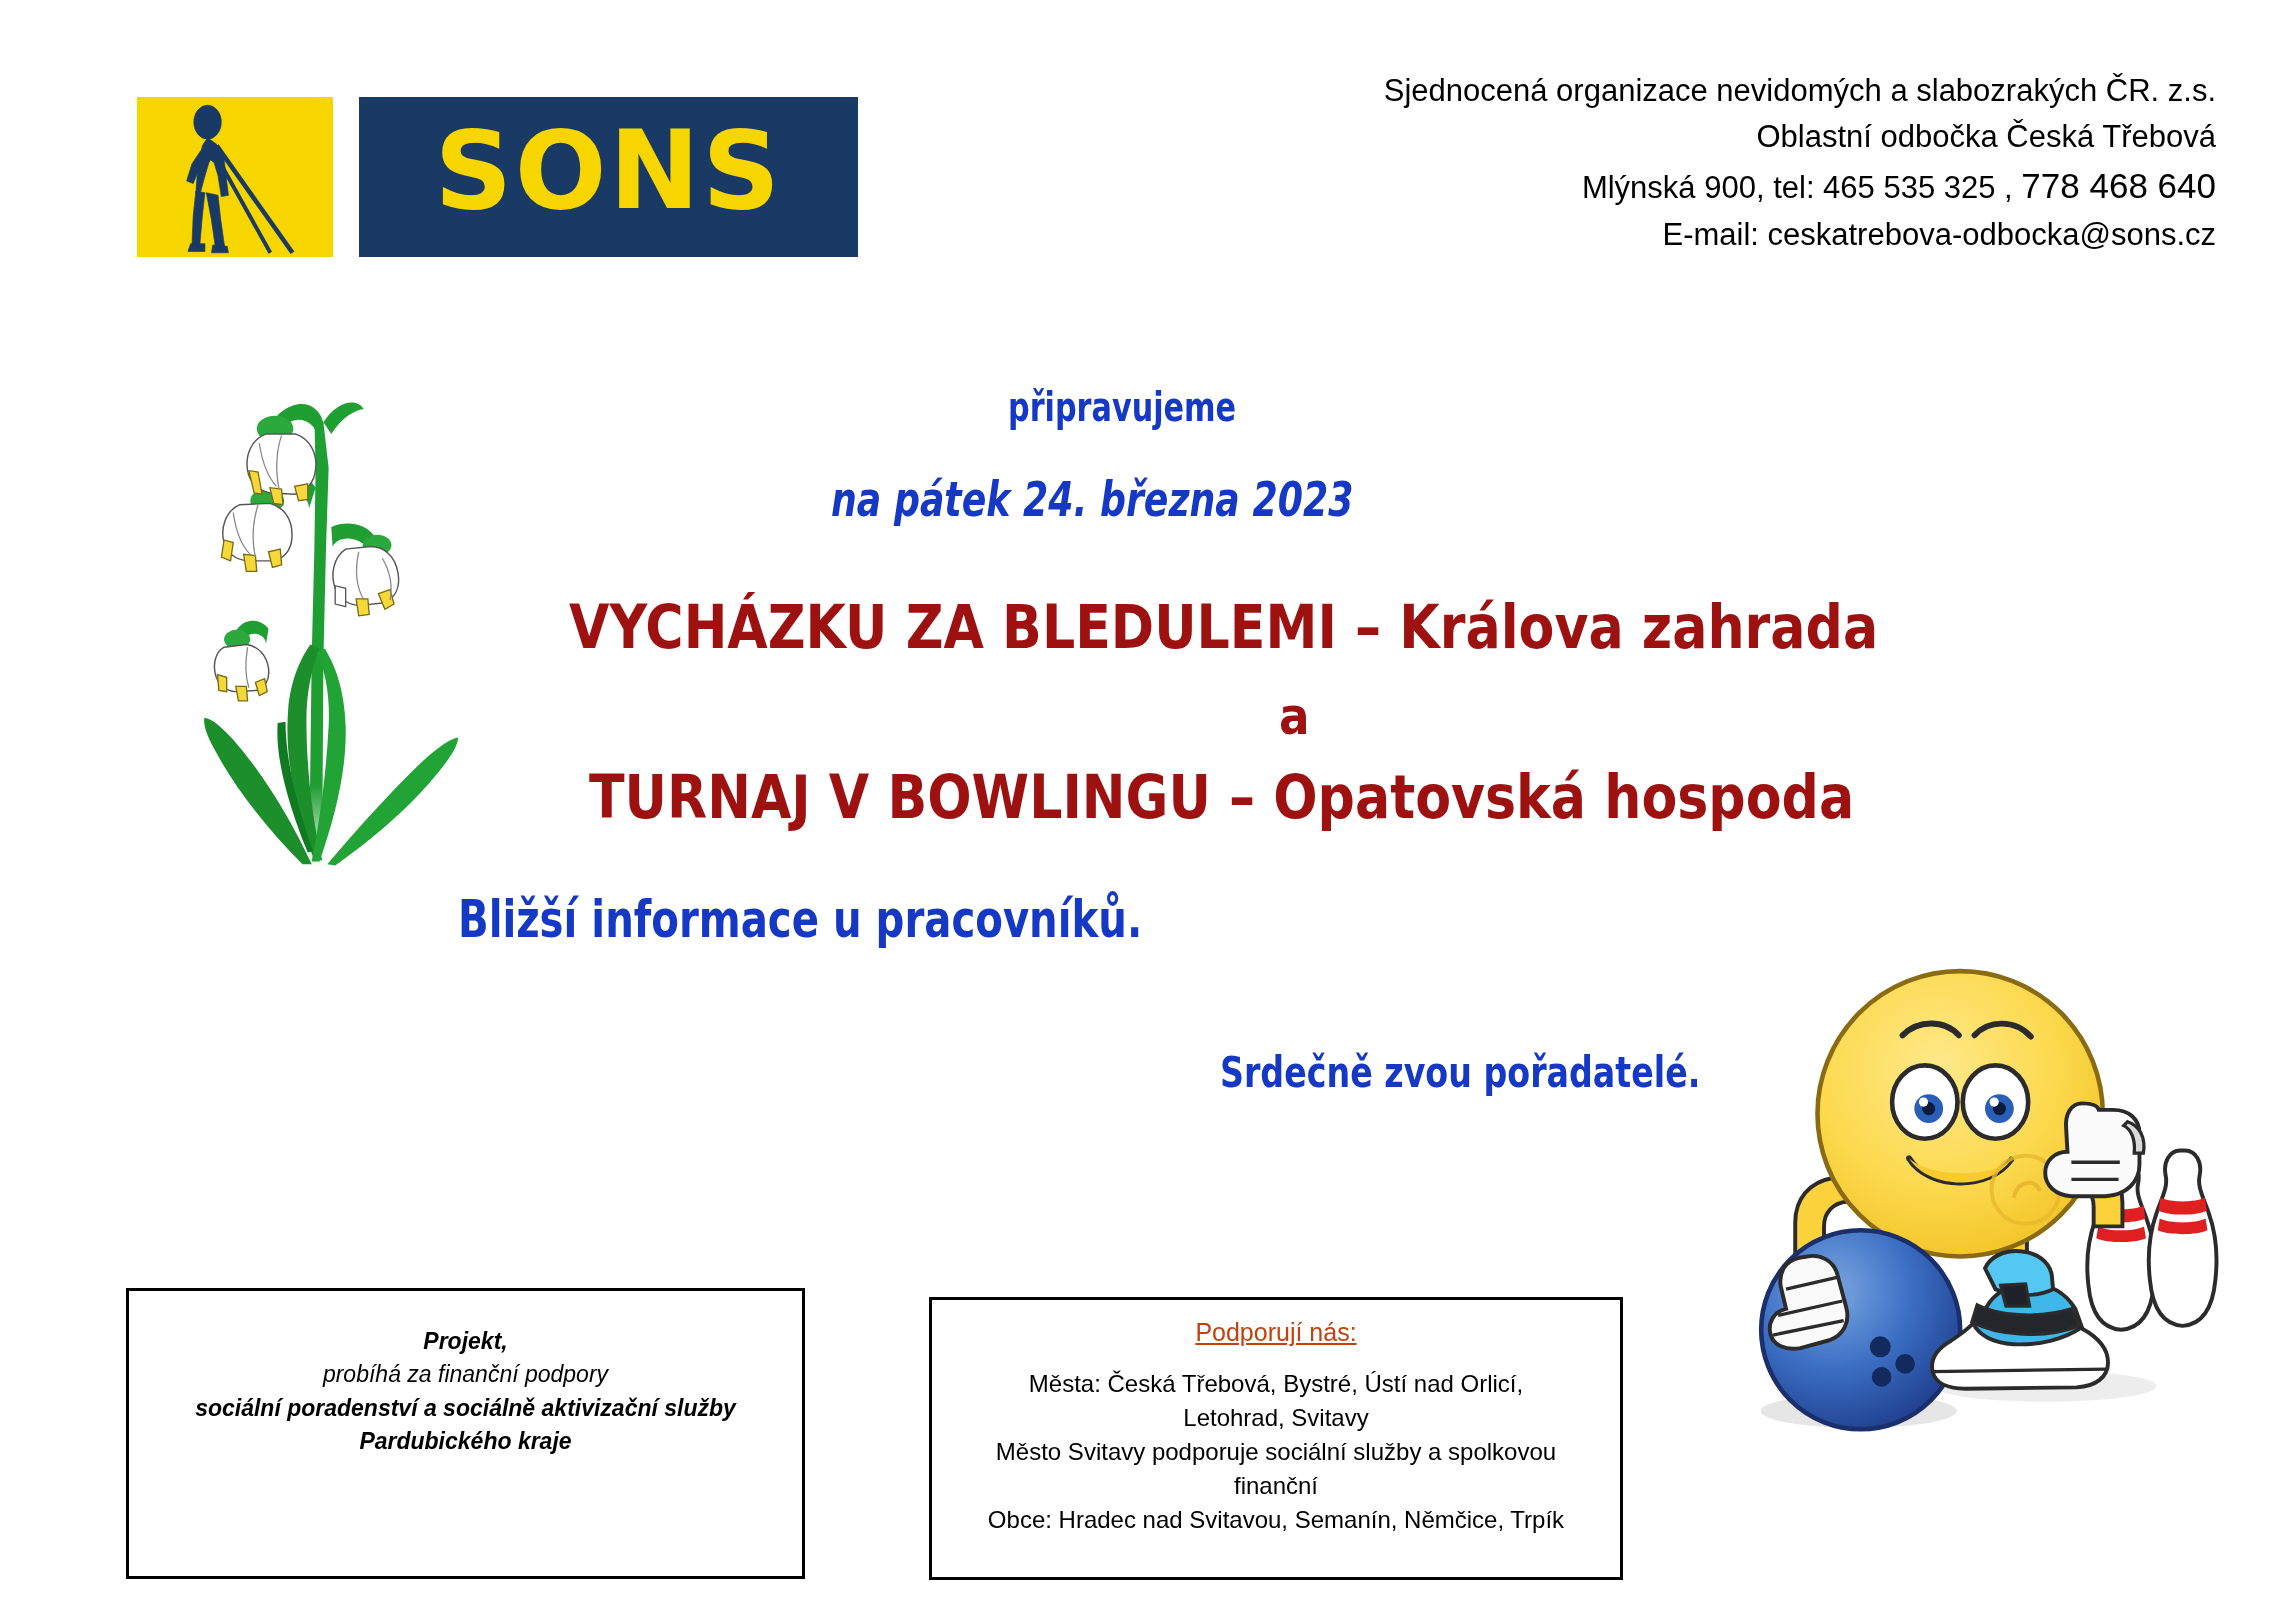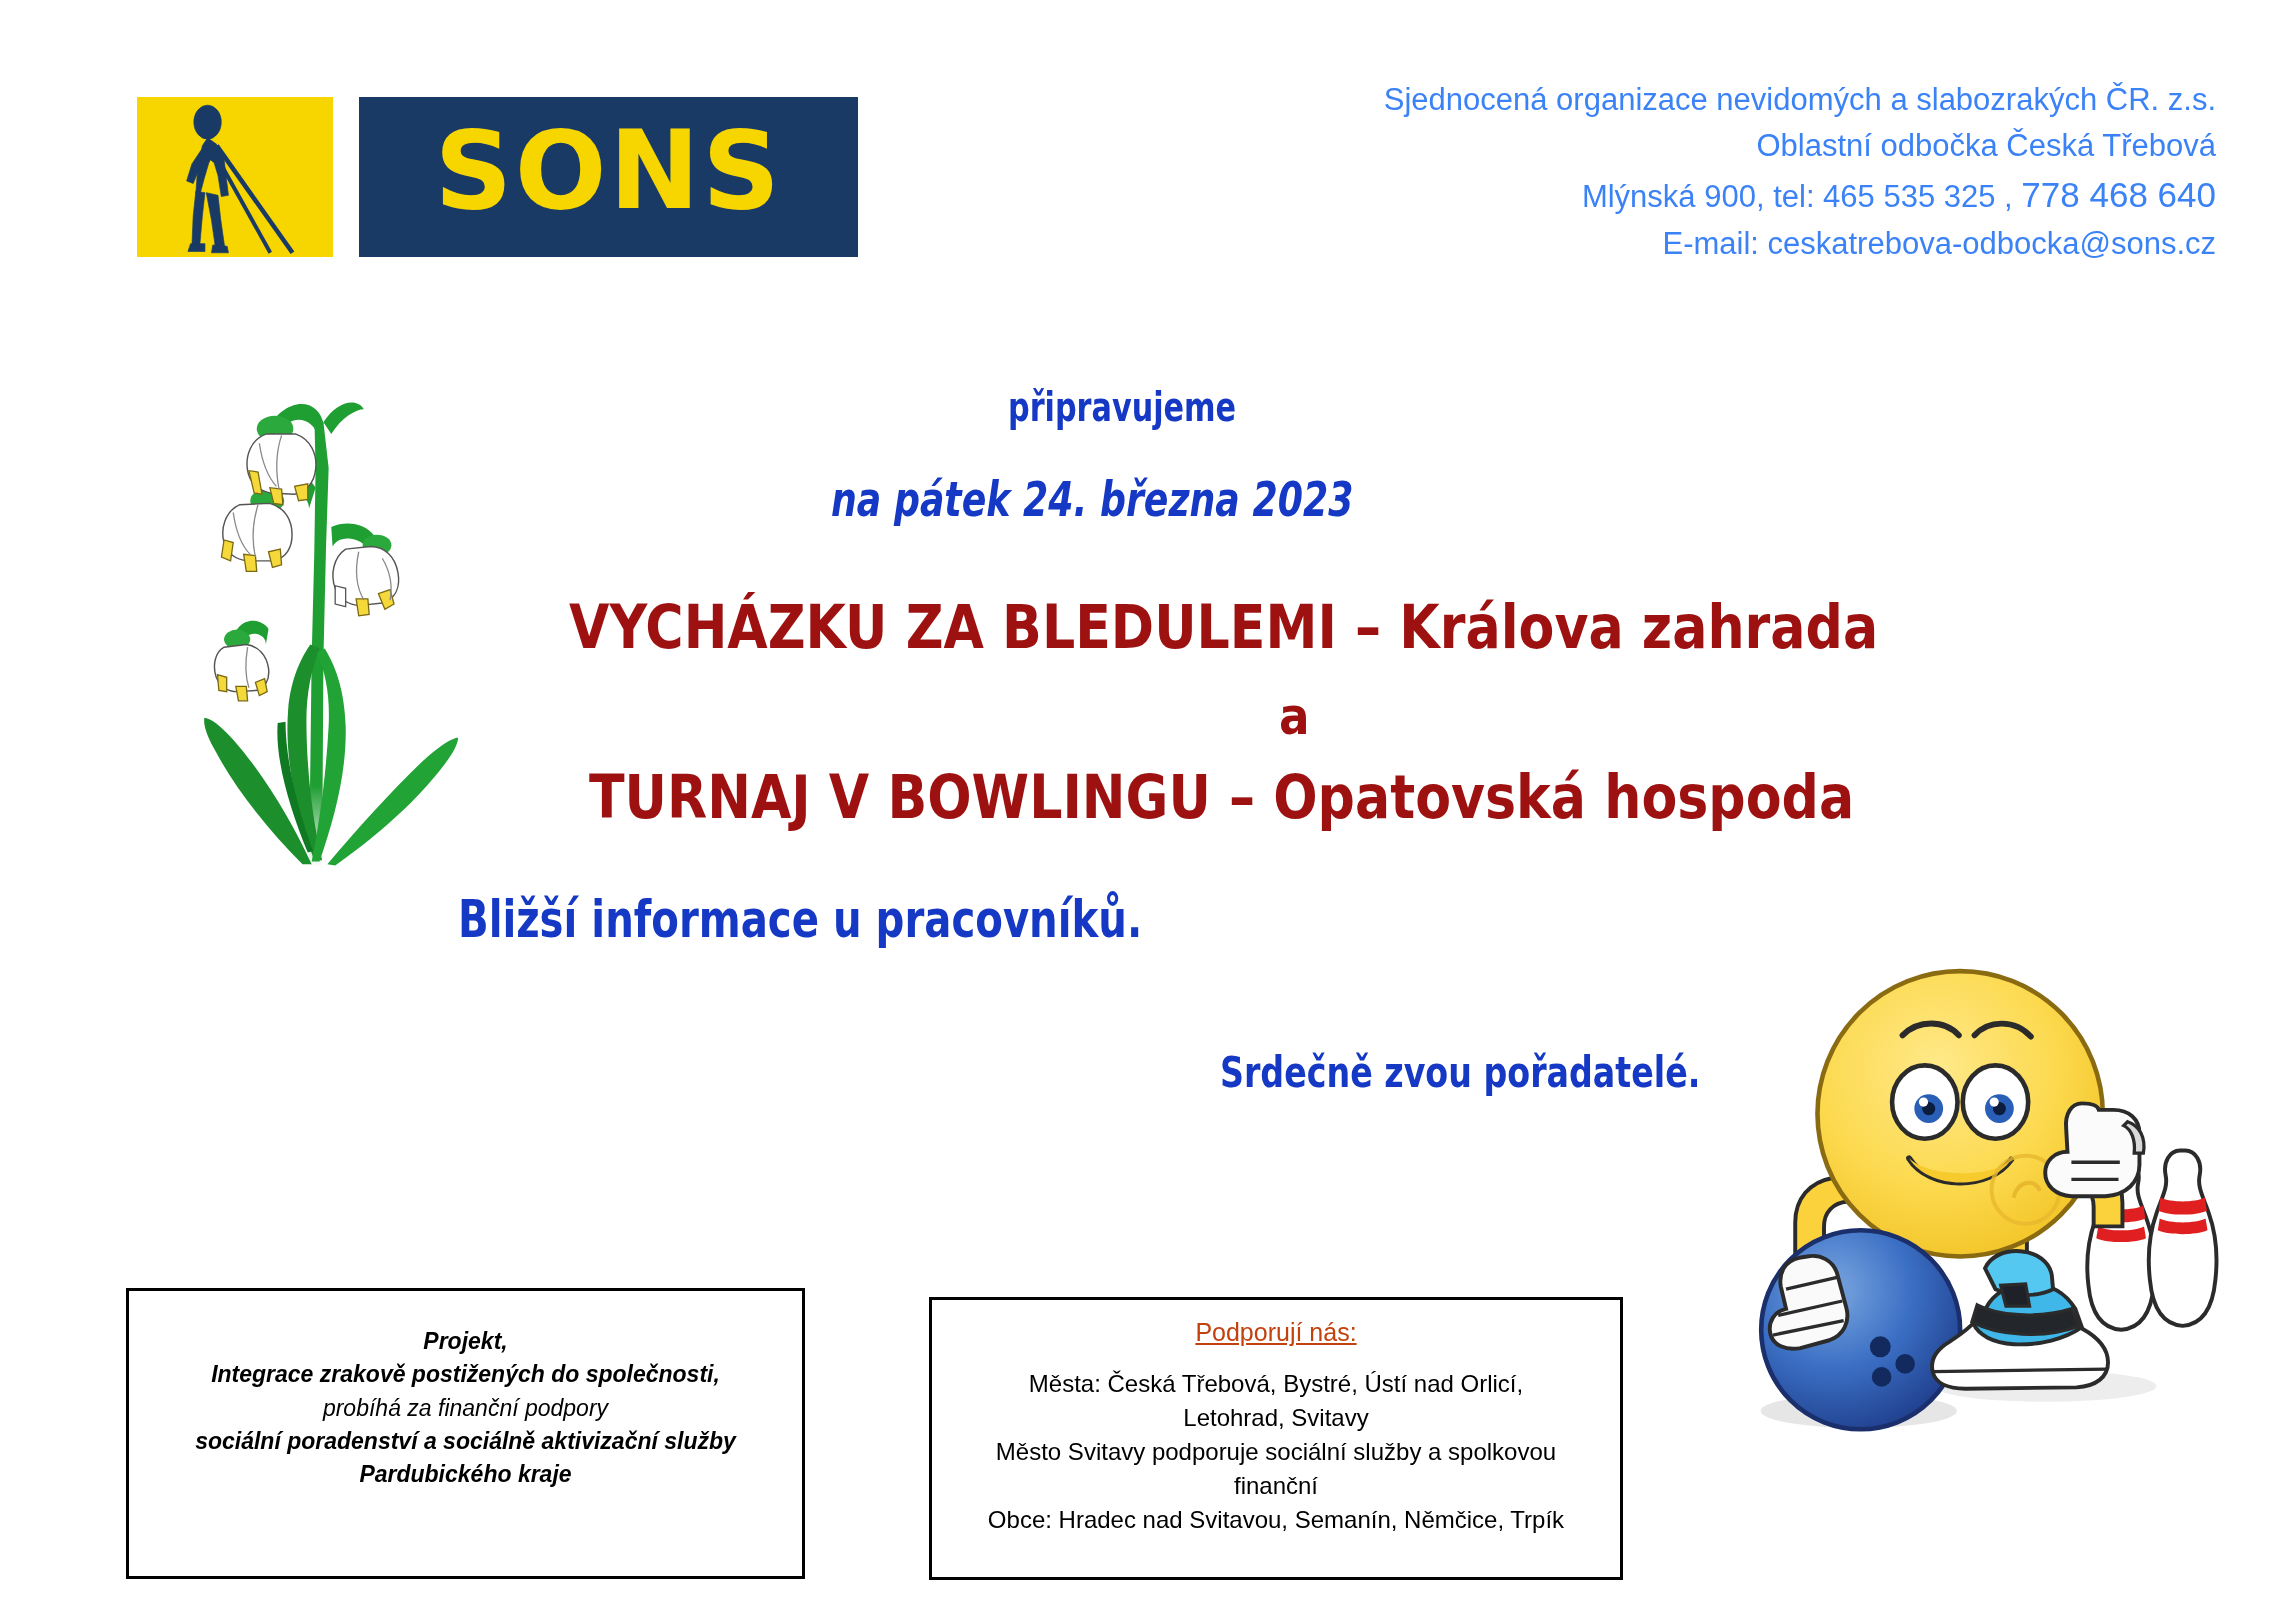--- a/index.html
+++ b/index.html
@@ -54,24 +54,24 @@
     padding-bottom: 13px;
     box-sizing: border-box;
   }
   #logo-figure { position: absolute; left: 0; top: 0; }
 
   
   #header-contact {
     position: absolute;
     right: 2295px;
     right: 79px;
-    top: 77px;
+    top: 68px;
     width: 1021px;
     text-align: right;
-    color: #3b82f6;
+    color: #000000;
     font-family: "Liberation Sans", sans-serif;
     font-size: 31px;
     line-height: 1.48;
   }
   #header-contact .phone2 { font-size: 35px; }
 
   
   #flower { position: absolute; left: 160px; top: 383px; }
 
   
@@ -392,21 +392,20 @@
       <path d="M410 528 C420 508 442 494 470 492 C504 490 530 504 546 530 L556 558 C530 576 492 586 452 584 C420 582 398 570 390 552 Z" fill="#3FB7E8" stroke="#2b2b2b" stroke-width="6"></path>
       <path d="M408 468 C416 450 438 440 462 442 C488 444 506 458 510 478 L512 500 C488 512 450 512 424 500 Z" fill="#55C8F2" stroke="#2b2b2b" stroke-width="6"></path>
       <path d="M396 524 C426 540 488 546 540 530 L552 556 C498 576 428 572 388 550 Z" fill="#23262B" stroke="#2b2b2b" stroke-width="5"></path>
       <path d="M432 494 L440 526 L476 526 L470 492 Z" fill="#1E2127" stroke="#2b2b2b" stroke-width="5"></path>
       <path d="M328 626 L596 622" stroke="#2b2b2b" stroke-width="5" fill="none"></path>
     </g>
   </svg>
 
   <div id="project-box" class="info-box">
     <div class="ln">Projekt,</div>
-    <div class="ln">Integrace zrakově postižených do společnosti,</div>
     <div class="ln light">probíhá za finanční podpory</div>
     <div class="ln">sociální poradenství a sociálně aktivizační služby</div>
     <div class="ln">Pardubického kraje</div>
   </div>
 
   <div id="sponsors-box" class="info-box">
     <div class="title">Podporují nás:</div>
     <div class="ln">Města:  Česká Třebová, Bystré, Ústí nad Orlicí,</div>
     <div class="ln">Letohrad, Svitavy</div>
     <div class="ln">Město Svitavy podporuje sociální služby a spolkovou</div>

